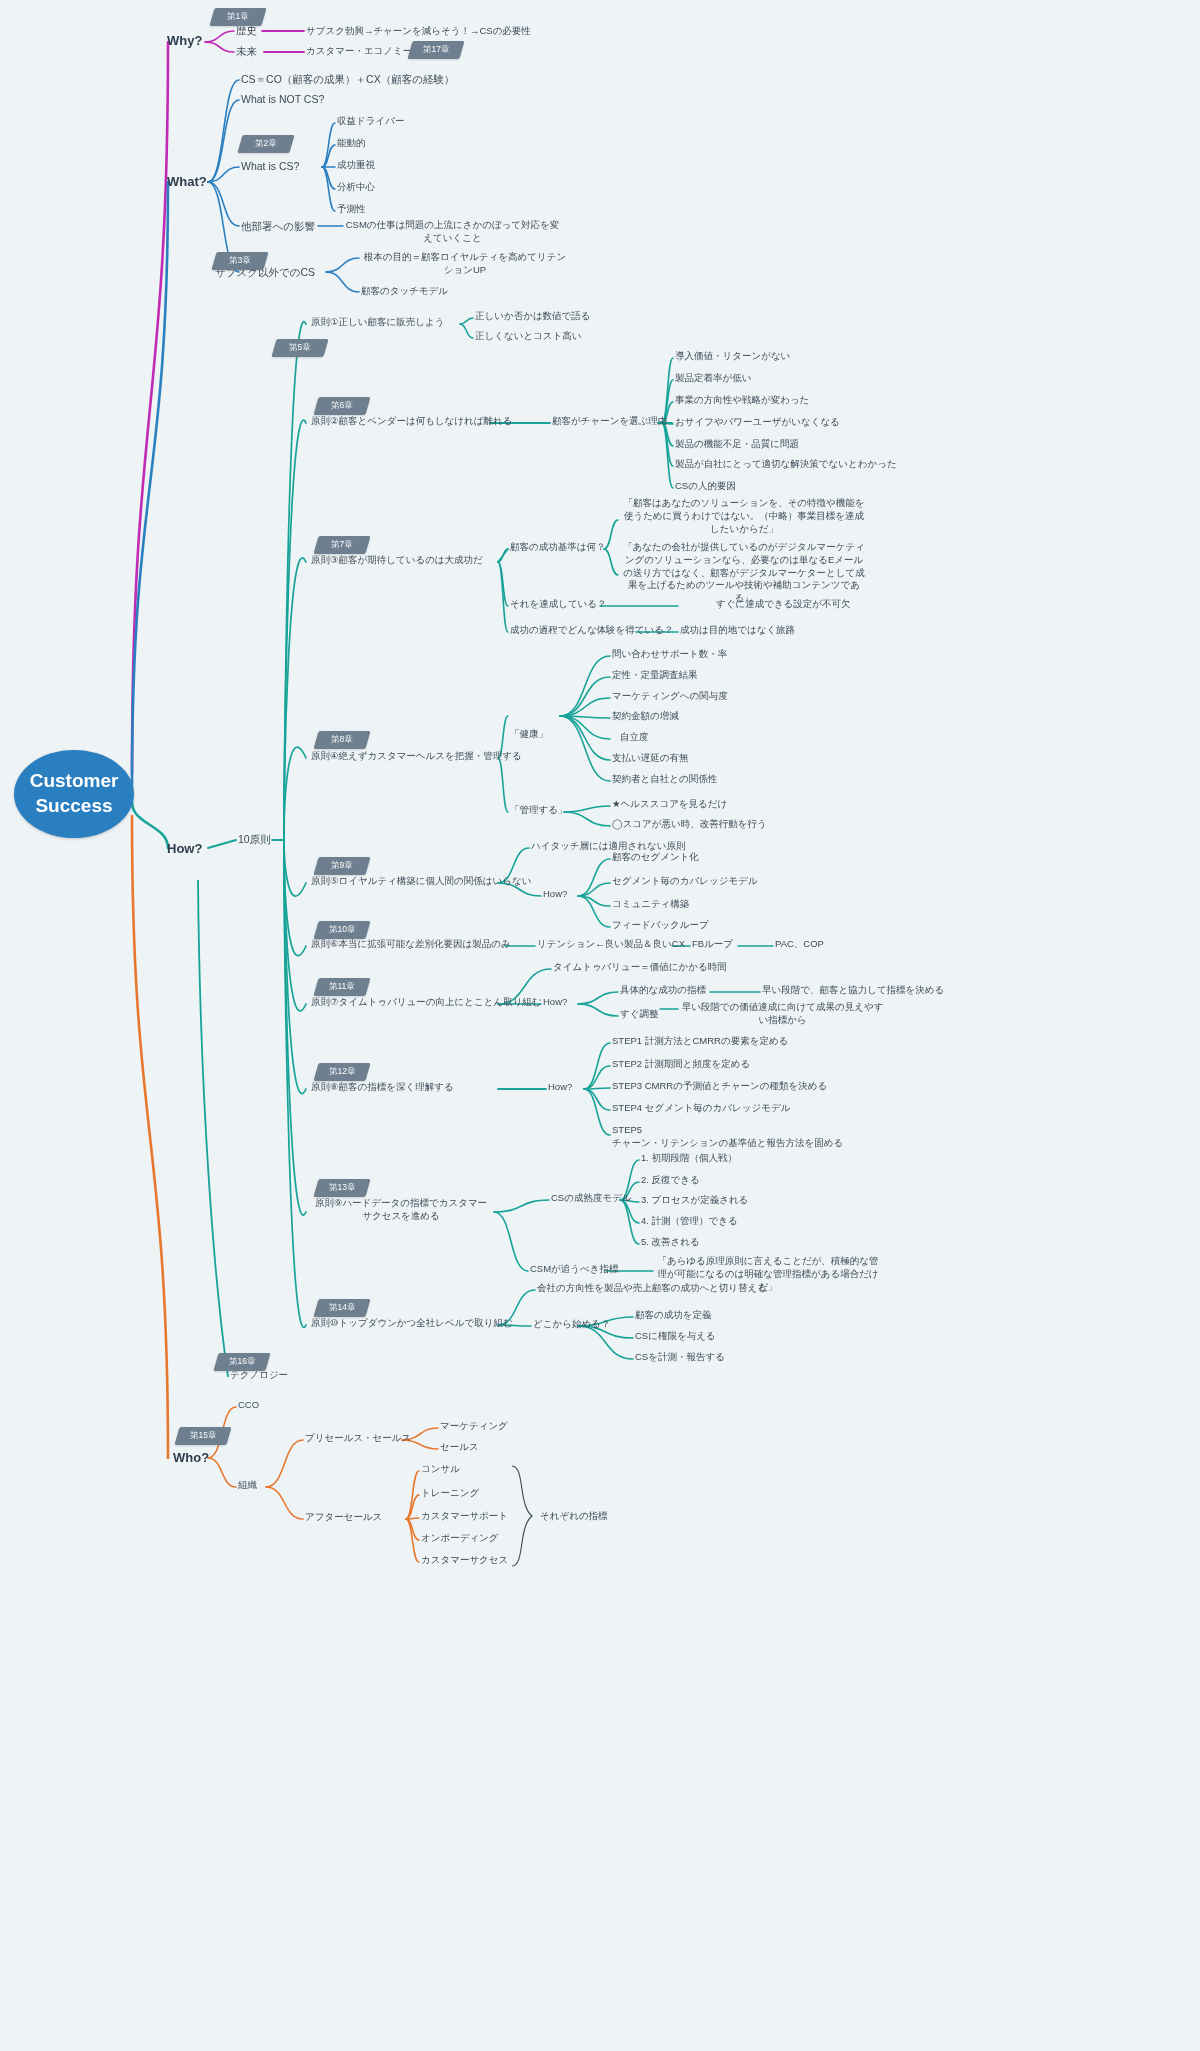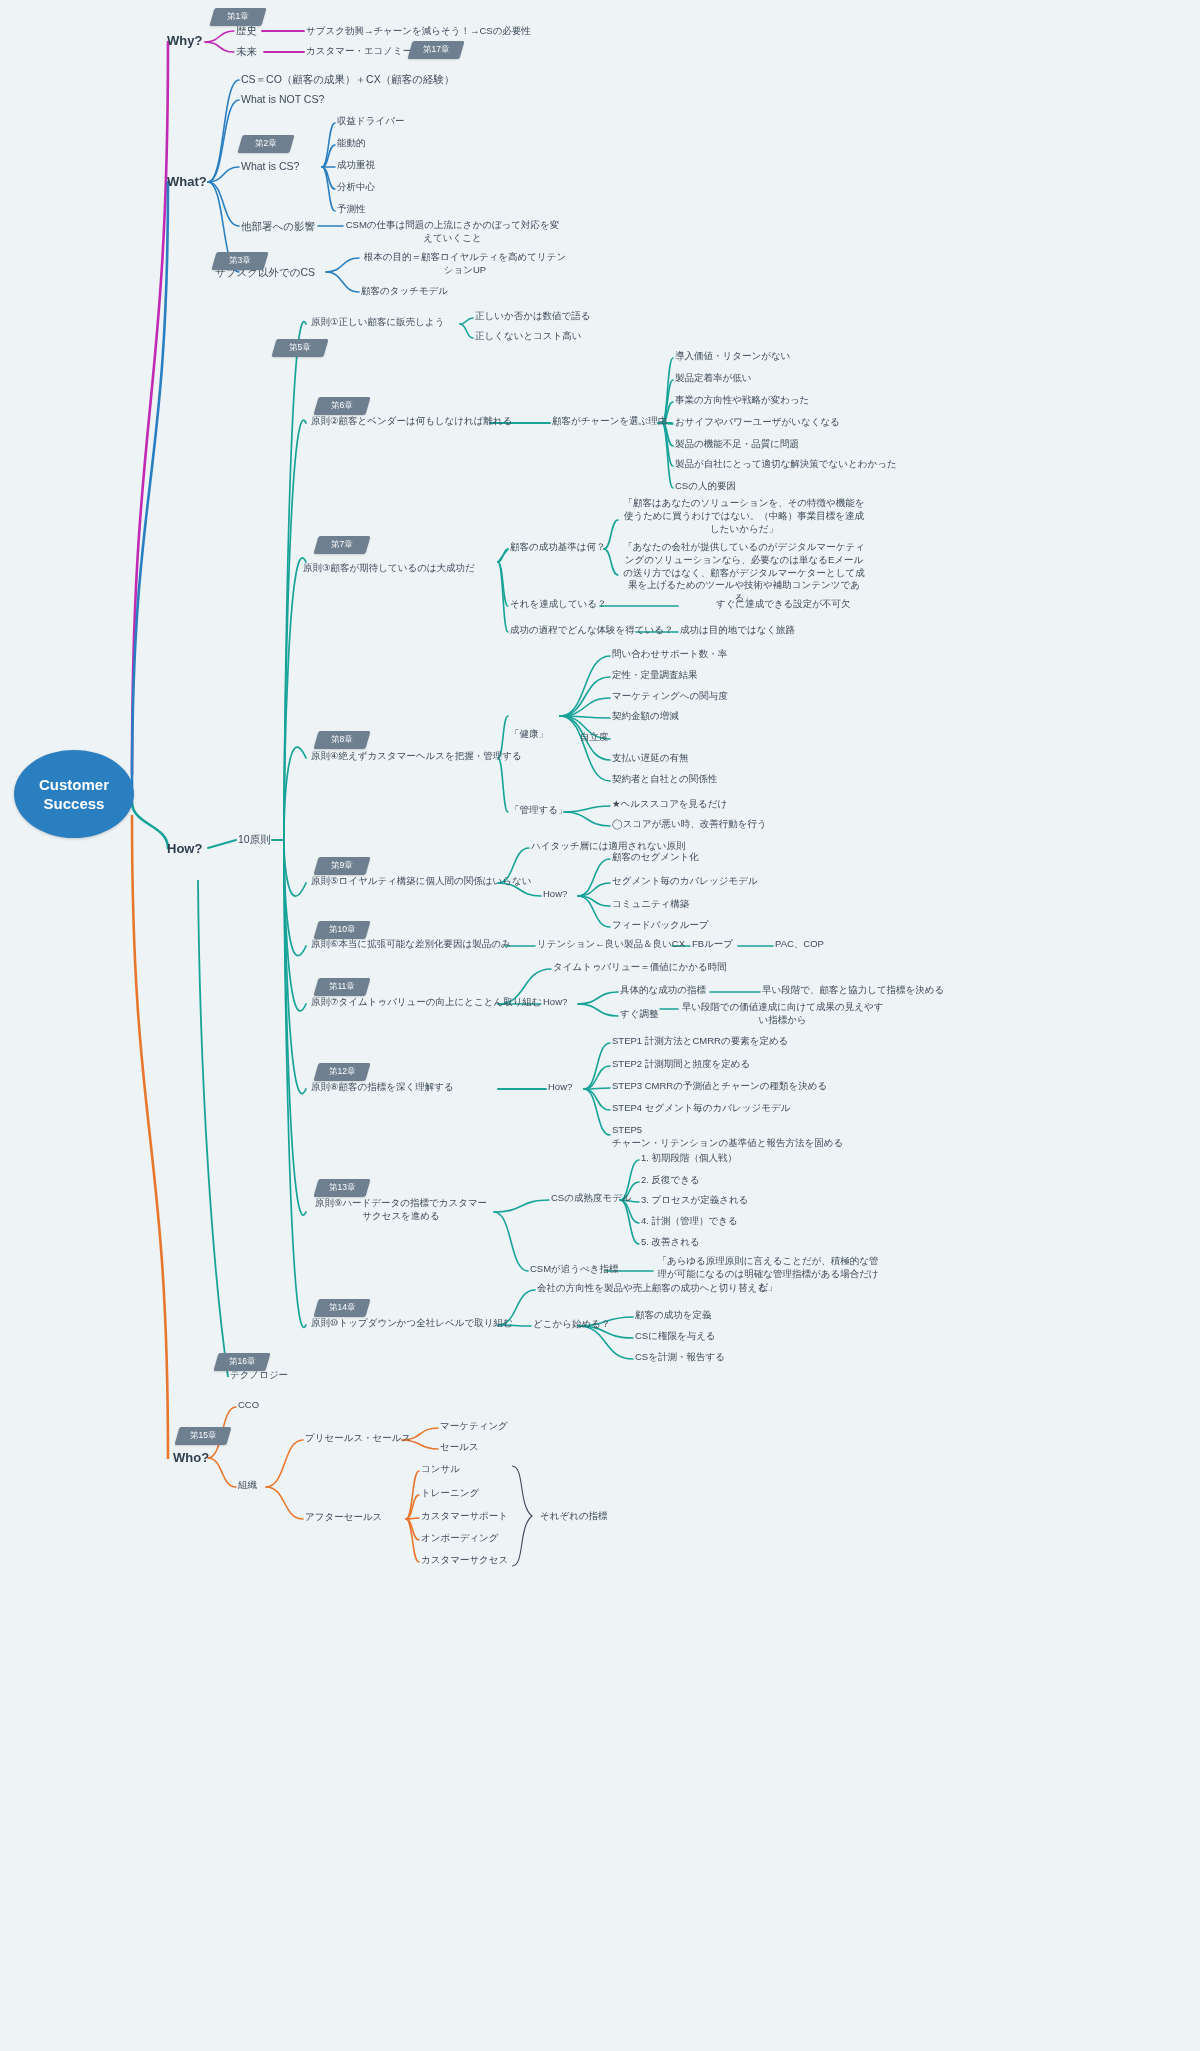--- a/index.html
+++ b/index.html
@@ -30,21 +30,21 @@
   }
   
   #root-node {
     position: absolute;
     left: 14px; top: 750px;
     width: 120px; height: 88px;
     border-radius: 50%;
     background: #2a7fc1;
     color: #ffffff;
     font-weight: bold;
-    font-size: 15px;
+    font-size: 19px;
     display: flex;
     align-items: center;
     justify-content: center;
     text-align: center;
     line-height: 1.3;
     z-index: 5;
     box-shadow: 0 1px 3px rgba(0,0,0,0.18);
   }
   
   .chip {
@@ -228,37 +228,37 @@
   <div class="node lvl3" style="left:552px; top:415px;"><span>顧客がチャーンを選ぶ理由</span></div>
   <div class="node lvl3" style="left:675px; top:350px;"><span>導入価値・リターンがない</span></div>
   <div class="node lvl3" style="left:675px; top:372px;"><span>製品定着率が低い</span></div>
   <div class="node lvl3" style="left:675px; top:394px;"><span>事業の方向性や戦略が変わった</span></div>
   <div class="node lvl3" style="left:675px; top:416px;"><span>おサイフやパワーユーザがいなくなる</span></div>
   <div class="node lvl3" style="left:675px; top:438px;"><span>製品の機能不足・品質に問題</span></div>
   <div class="node lvl3" style="left:675px; top:458px;"><span>製品が自社にとって適切な解決策でないとわかった</span></div>
   <div class="node lvl3" style="left:675px; top:480px;"><span>CSの人的要因</span></div>
 
   <div class="chip" style="left:316px; top:536px;"><span>第7章</span></div>
-  <div class="node lvl3" style="left:303px; top:554px;margin-top:8px;"><span>原則③顧客が期待しているのは大成功だ</span></div>
+  <div class="node lvl3" style="left:311px; top:554px;"><span>原則③顧客が期待しているのは大成功だ</span></div>
   <div class="node lvl3" style="left:510px; top:541px;"><span>顧客の成功基準は何？</span></div>
   <div class="node lvl3 wrapbox" style="left:620px; top:497px; width:248px;"><span>「顧客はあなたのソリューションを、その特徴や機能を使うために買うわけではない。（中略）事業目標を達成したいからだ」</span></div>
   <div class="node lvl3 wrapbox" style="left:620px; top:541px; width:248px;"><span>「あなたの会社が提供しているのがデジタルマーケティングのソリューションなら、必要なのは単なるEメールの送り方ではなく、顧客がデジタルマーケターとして成果を上げるためのツールや技術や補助コンテンツである」</span></div>
   <div class="node lvl3" style="left:510px; top:598px;"><span>それを達成している？</span></div>
   <div class="node lvl3" style="left:680px; top:598px;margin-left:36px;"><span>すぐに達成できる設定が不可欠</span></div>
   <div class="node lvl3" style="left:510px; top:624px;"><span>成功の過程でどんな体験を得ている？</span></div>
   <div class="node lvl3" style="left:680px; top:624px;"><span>成功は目的地ではなく旅路</span></div>
 
   <div class="chip" style="left:316px; top:731px;"><span>第8章</span></div>
   <div class="node lvl3" style="left:311px; top:750px;"><span>原則④絶えずカスタマーヘルスを把握・管理する</span></div>
   <div class="node lvl3" style="left:510px; top:728px;text-align:center;"><span>「健康」</span></div>
   <div class="node lvl3" style="left:612px; top:648px;"><span>問い合わせサポート数・率</span></div>
   <div class="node lvl3" style="left:612px; top:669px;"><span>定性・定量調査結果</span></div>
   <div class="node lvl3" style="left:612px; top:690px;"><span>マーケティングへの関与度</span></div>
   <div class="node lvl3" style="left:612px; top:710px;"><span>契約金額の増減</span></div>
-  <div class="node lvl3" style="left:580px; top:731px;"><span>自立度</span></div>
+  <div class="node lvl3" style="left:620px; top:731px;"><span>自立度</span></div>
   <div class="node lvl3" style="left:612px; top:752px;"><span>支払い遅延の有無</span></div>
   <div class="node lvl3" style="left:612px; top:773px;"><span>契約者と自社との関係性</span></div>
   <div class="node lvl3" style="left:510px; top:804px;"><span>「管理する」</span></div>
   <div class="node lvl3" style="left:612px; top:798px;"><span>★ヘルススコアを見るだけ</span></div>
   <div class="node lvl3" style="left:612px; top:818px;"><span>◯スコアが悪い時、改善行動を行う</span></div>
 
   <div class="chip" style="left:316px; top:857px;"><span>第9章</span></div>
   <div class="node lvl3" style="left:311px; top:875px;"><span>原則⑤ロイヤルティ構築に個人間の関係はいらない</span></div>
   <div class="node lvl3" style="left:531px; top:840px;"><span>ハイタッチ層には適用されない原則</span></div>
   <div class="node lvl3" style="left:543px; top:888px;"><span>How?</span></div>

